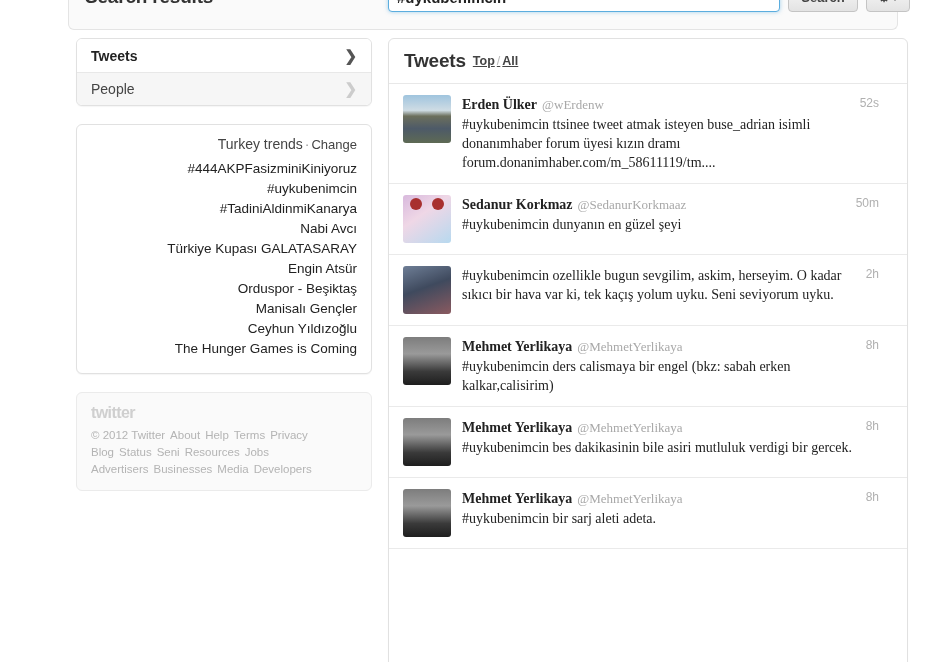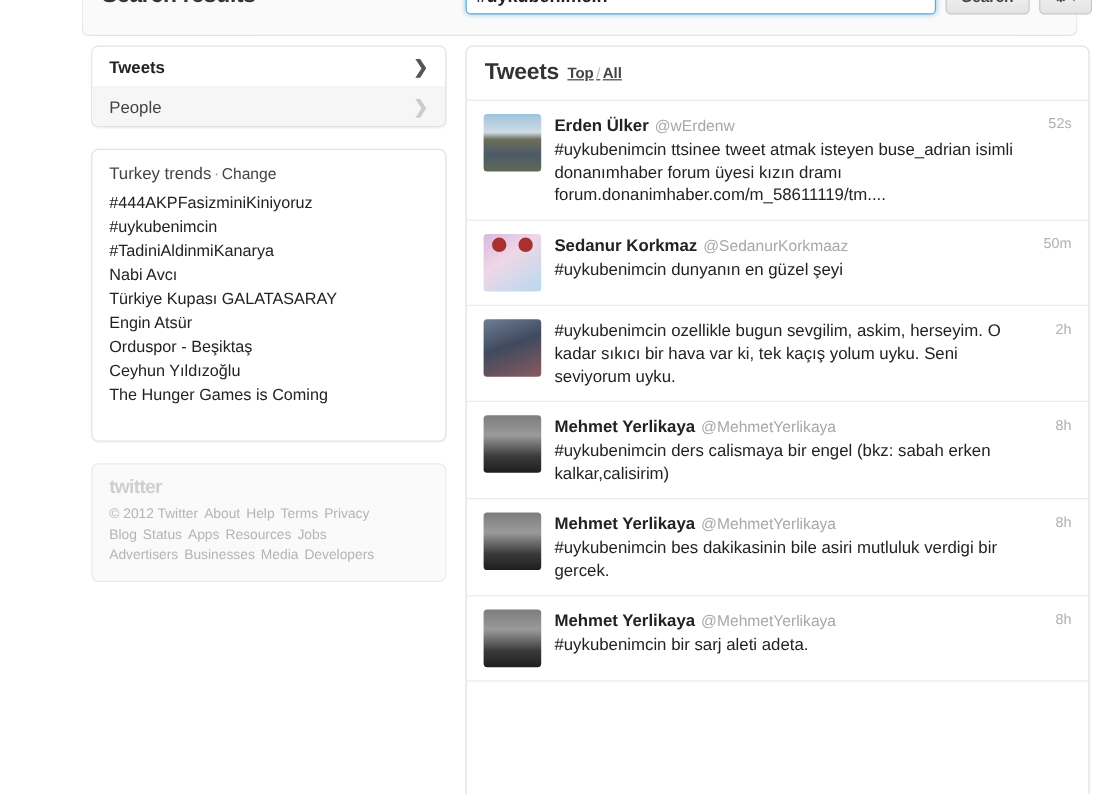--- a/index.html
+++ b/index.html
@@ -128,21 +128,22 @@
     right: 14px; top: 50%;
     transform: translateY(-50%);
     font-size: 15px;
     font-weight: bold;
   }
   .chev.dark { color: #555555; }
   .chev.light { color: #cccccc; }
 
   #trends-panel {
     margin-top: 18px;
-    padding: 11px 14px 28px 14px;
+    padding: 11px 14px 14px 14px;
+    text-align: right;
   }
   #trends-head {
     font-size: 14px;
     color: #444444;
     margin-bottom: 7px;
     white-space: nowrap;
   }
   #trends-head .sep { color: #999999; margin: 0 2px; }
   #trends-head .change-link {
     color: #444444;
@@ -229,21 +230,21 @@
     padding: 11px 14px 11px 14px;
     border-bottom: 1px solid #eaeaea;
   }
   .avatar {
     width: 48px; height: 48px;
     flex: 0 0 48px;
     border-radius: 3px;
     margin-right: 11px;
     overflow: hidden;
   }
-  .tweet-body { flex: 1; min-width: 0; padding-right: 32px; }
+  .tweet-body { flex: 1; min-width: 0; padding-right: 32px; font-family: Liberation Serif, serif; }
   .tweet-meta { line-height: 18px; margin-bottom: 1px; }
   .fullname {
     font-size: 14px;
     font-weight: bold;
     color: #222222;
     text-decoration: none;
     cursor: pointer;
   }
   .username {
     font-size: 13px;
@@ -253,21 +254,21 @@
     margin-left: 5px;
   }
   .tweet-text {
     font-size: 14px;
     color: #222222;
     line-height: 19px;
     word-wrap: break-word;
   }
   .timestamp {
     position: absolute;
-    right: 14px; top: 12px;
+    right: 28px; top: 12px;
     font-size: 12px;
     color: #b0b0b0;
     text-decoration: none;
     cursor: pointer;
   }
 
   
   .av-erden   { background: linear-gradient(#9fc4de 0%, #cfdce4 32%, #6c6f5c 44%, #4d5a68 70%, #5e6a54 100%); }
   .av-sedanur { background: linear-gradient(145deg, #d8b9dd 0%, #efd7e6 40%, #b7d9ef 100%); position: relative; }
   .av-derya   { background: linear-gradient(#cf9fae 0%, #d88fa0 45%, #a87f63 100%); position: relative; }
@@ -320,31 +321,32 @@
       <span>Turkey trends</span><span class="sep">·</span><a class="change-link">Change</a>
     </div>
     <div id="trends-list">
         <a class="trend-item">#444AKPFasizminiKiniyoruz</a>
         <a class="trend-item">#uykubenimcin</a>
         <a class="trend-item">#TadiniAldinmiKanarya</a>
         <a class="trend-item">Nabi Avcı</a>
         <a class="trend-item">Türkiye Kupası GALATASARAY</a>
         <a class="trend-item">Engin Atsür</a>
         <a class="trend-item">Orduspor - Beşiktaş</a>
+        <a class="trend-item">Manisalı Gençler</a>
         <a class="trend-item">Ceyhun Yıldızoğlu</a>
         <a class="trend-item">The Hunger Games is Coming</a>
       </div>
   </div>
 
   <div id="footer-panel">
     <div id="twitter-wordmark">twitter</div>
     <div class="footer-row">
       <span class="copyright">© 2012 Twitter</span><span id="footer-links-1"><a>About</a><a>Help</a><a>Terms</a><a>Privacy</a></span>
     </div>
-    <div class="footer-row"><span id="footer-links-2"><a>Blog</a><a>Status</a><a>Apps</a><a>Resources</a><a>Jobs</a></span></div>
+    <div class="footer-row"><span id="footer-links-2"><a>Blog</a><a>Status</a><a>Seni</a><a>Resources</a><a>Jobs</a></span></div>
     <div class="footer-row"><span id="footer-links-3"><a>Advertisers</a><a>Businesses</a><a>Media</a><a>Developers</a></span></div>
   </div>
 
 </div>
 
 <div id="stream-panel">
   <div id="stream-head">
     <span id="stream-title">Tweets</span>
     <span id="stream-tabs">
       <a>Top</a><span class="slash">/</span><a>All</a>

